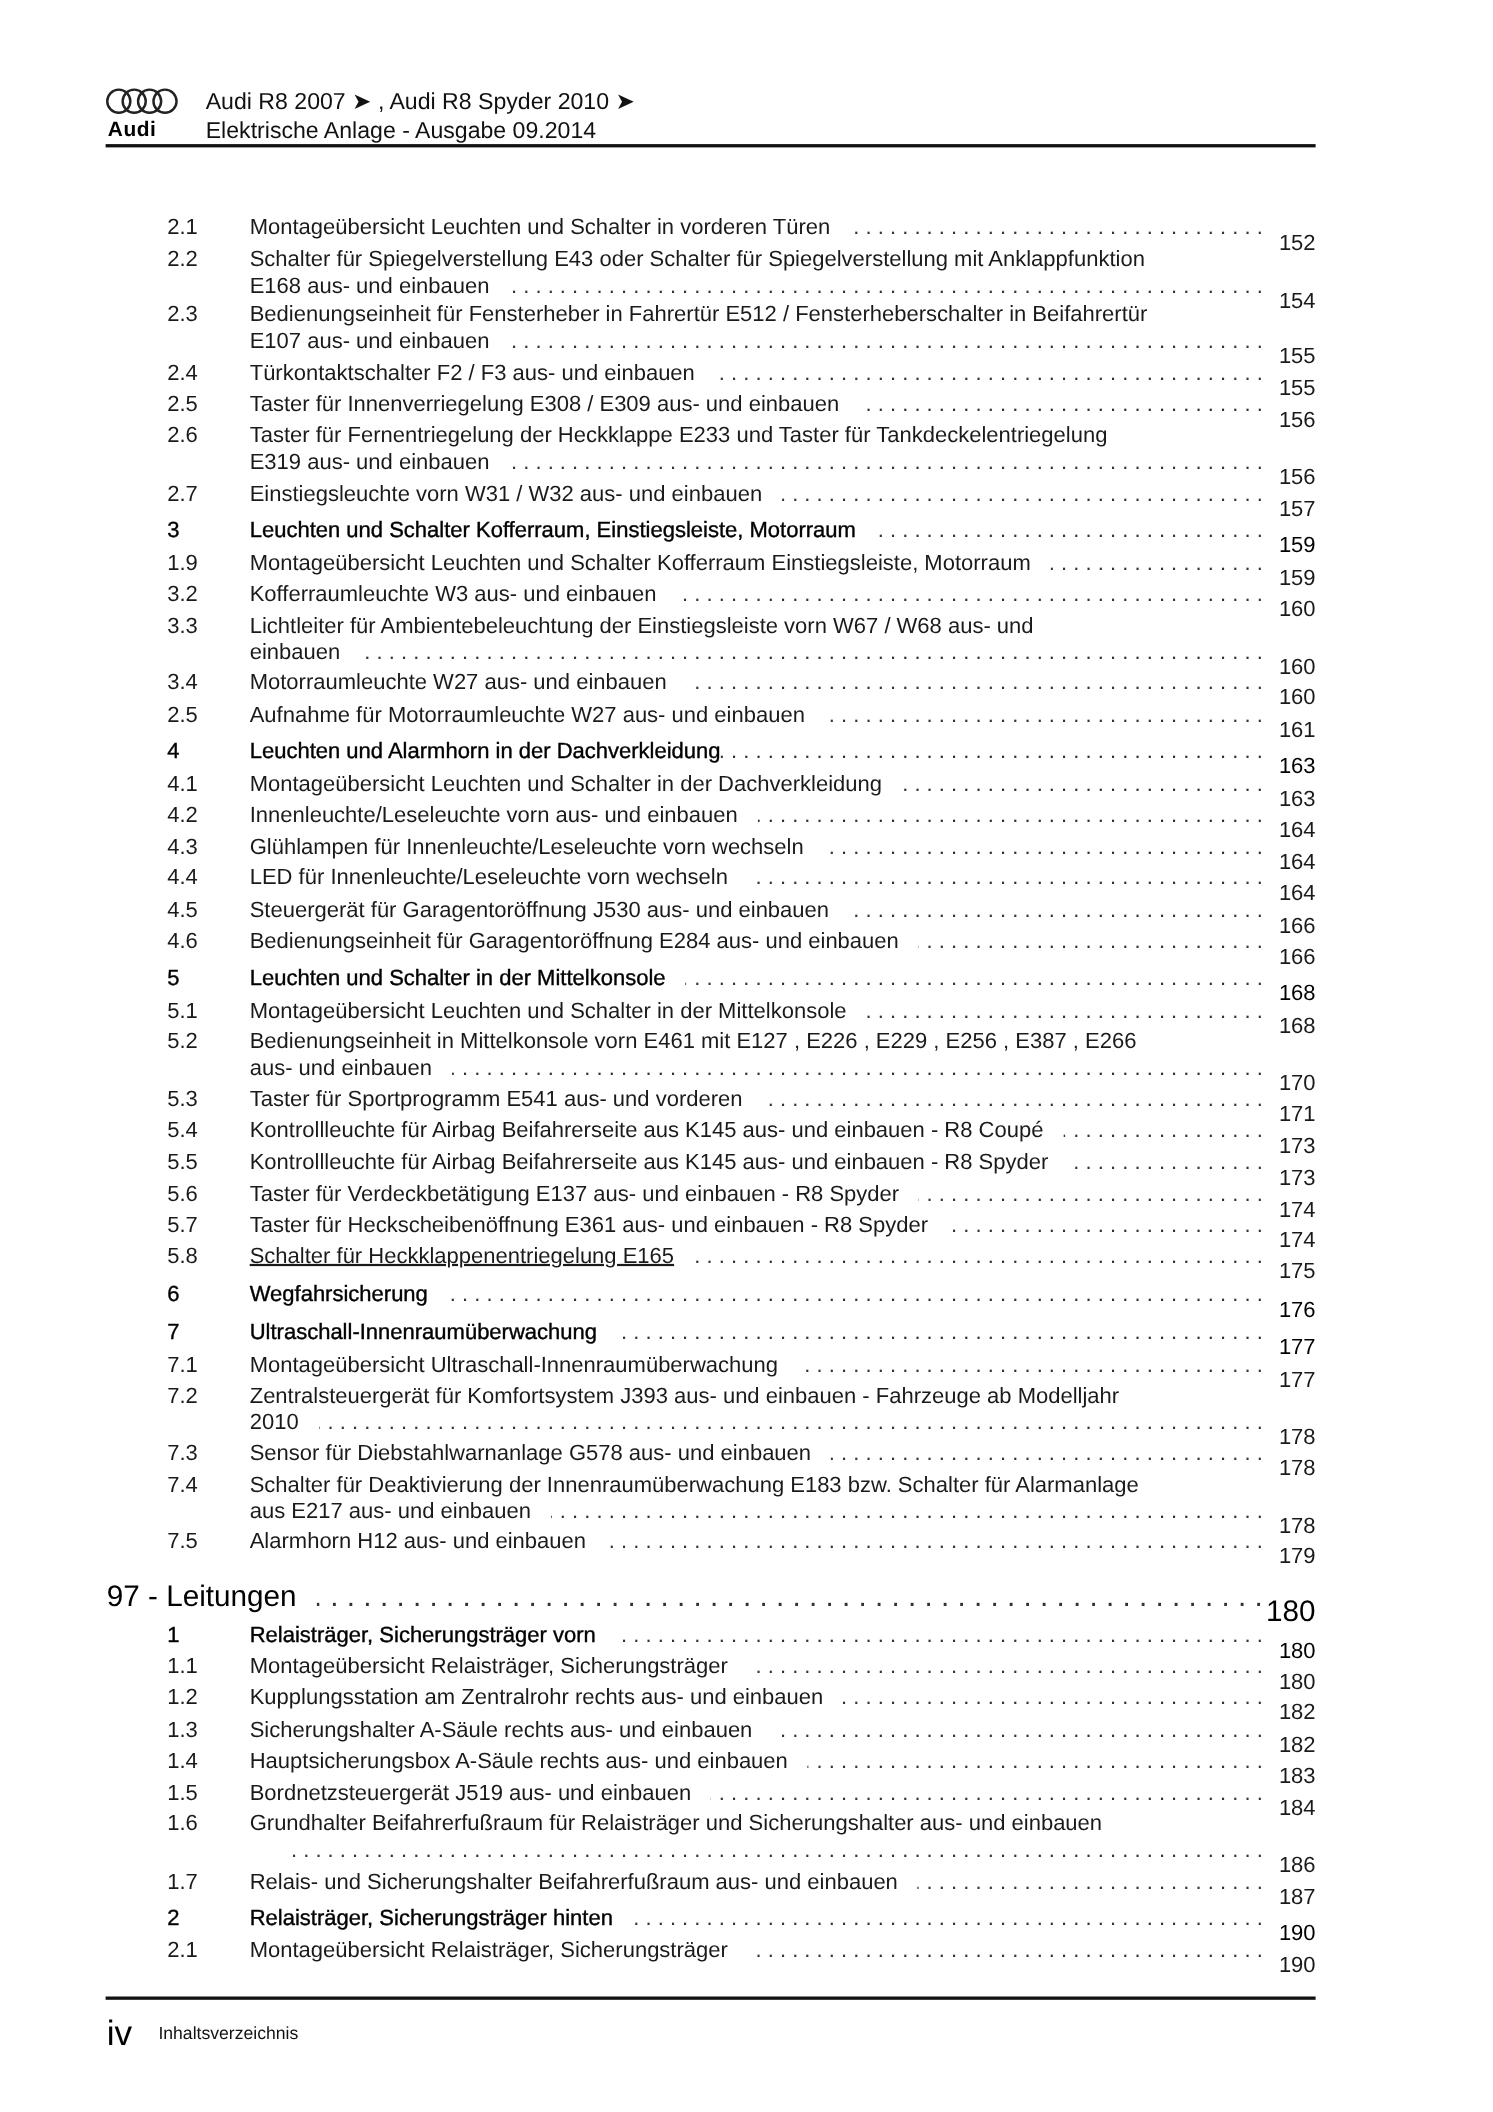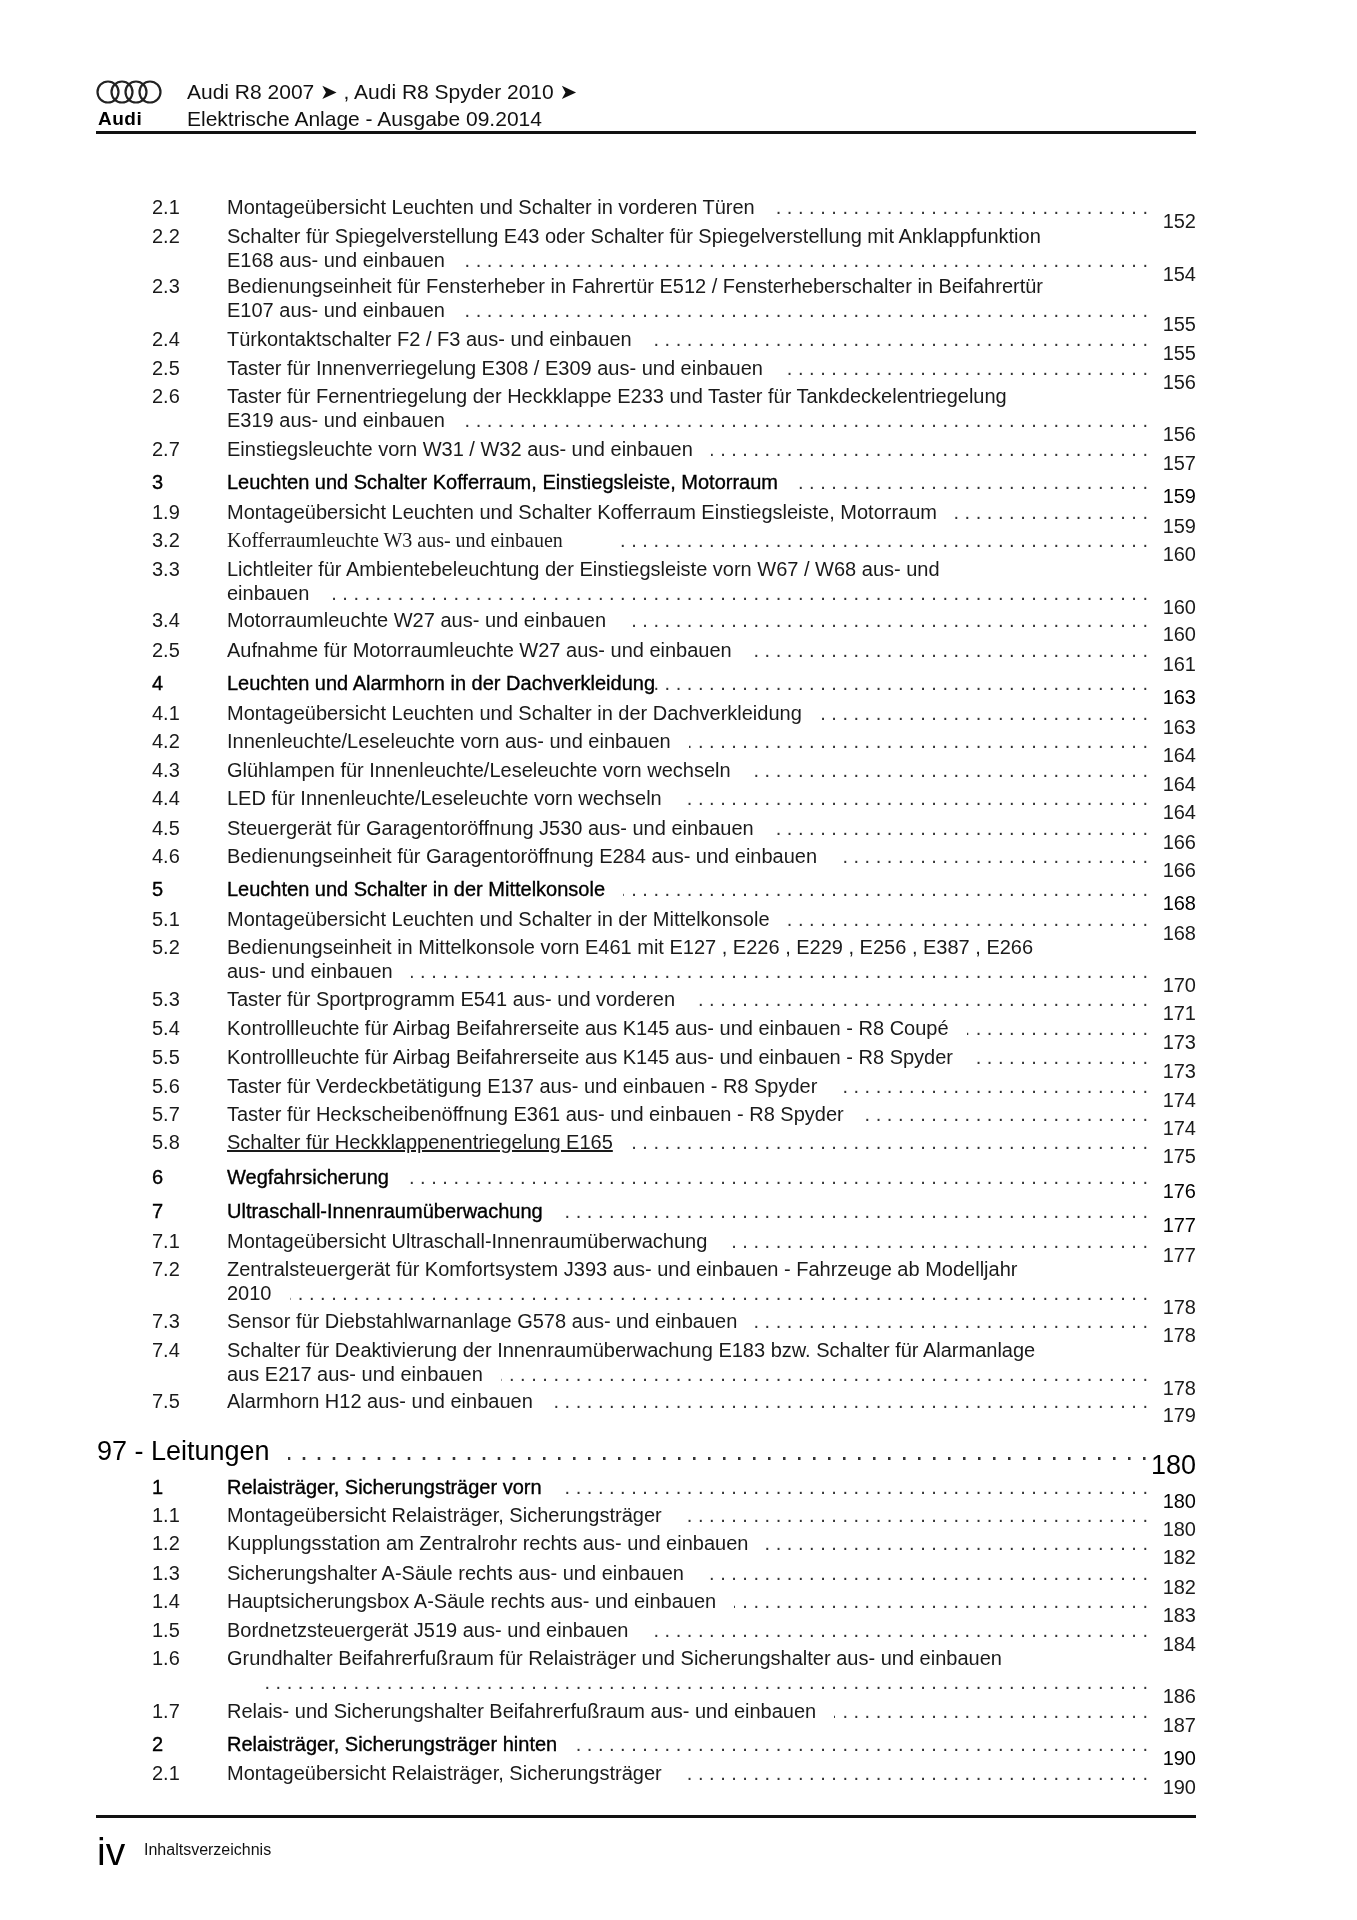--- a/index.html
+++ b/index.html
@@ -31,21 +31,21 @@
   .chap { position: absolute; left: 0; width: 1357px; font-size: 27px; line-height: 30px; color: #000; }
   .chap .ctitle { position: absolute; left: 97px; top: 0; white-space: nowrap; }
   .chap .page { right: 161px; }
   .chap .lead { right: 209px; height: 30px; }
 
   
   .dots { display: block; text-align: right; }
 
   
   .ftr-rule { position: absolute; left: 96px; top: 1815px; width: 1100px; height: 3px; background: #111; }
-  .ftr-pg { position: absolute; left: 97px; top: 1830px; font-size: 39px; color: #000; }
+  .ftr-pg { position: absolute; left: 97px; top: 1830px; font-size: 32px; color: #000; }
   .ftr-lbl { position: absolute; left: 144px; top: 1841px; font-size: 16px; color: #111; }
 </style>
 </head>
 <body>
 
 <div id="page">
   <div class="logo">
     <svg width="66" height="28" viewBox="0 0 66 28">
       <circle cx="12" cy="14" r="10.5" fill="none" stroke="#222" stroke-width="2.2"></circle>
       <circle cx="26" cy="14" r="10.5" fill="none" stroke="#222" stroke-width="2.2"></circle>
@@ -129,21 +129,21 @@
       <div class="row" style="top: 501px;">
         <span class="num">1.9</span>
         <span class="title" style="top: 0px;">Montageübersicht Leuchten und Schalter Kofferraum Einstiegsleiste, Motorraum</span>
         <span class="lead" style="top: 0px; width: 192.984px; font-size: 20px;">
           <span class="dots" style="float:right"> . . . . . . . . . . . . . . . . . . . . . . . . . . . . . . . . . . . . . . . . . . . . . . . . . . . . . . . . . . . . . . . . . . . . . . . . . . . . . . . .</span>
         </span>
         <span class="page" style="top: 0px;">159</span>
       </div>
       <div class="row" style="top: 529px;">
         <span class="num">3.2</span>
-        <span class="title" style="top: 0px; font-family: Liberation Serif, serif;">Kofferraumleuchte W3 aus- und einbauen</span>
+        <span class="title" style="top: 0px;">Kofferraumleuchte W3 aus- und einbauen</span>
         <span class="lead" style="top: 0px; width: 533.125px; font-size: 20px;">
           <span class="dots" style="float:right"> . . . . . . . . . . . . . . . . . . . . . . . . . . . . . . . . . . . . . . . . . . . . . . . . . . . . . . . . . . . . . . . . . . . . . . . . . . . . . . . .</span>
         </span>
         <span class="page" style="top: 0px;">160</span>
       </div>
       <div class="row" style="top: 558px;">
         <span class="num">3.3</span>
         <span class="title" style="top: 0px;">Lichtleiter für Ambientebeleuchtung der Einstiegsleiste vorn W67 / W68 aus- und</span>
         <span class="cont" style="top: 24px;">einbauen</span>
         <span class="lead" style="top: 24px; width: 820.688px; font-size: 20px;">

